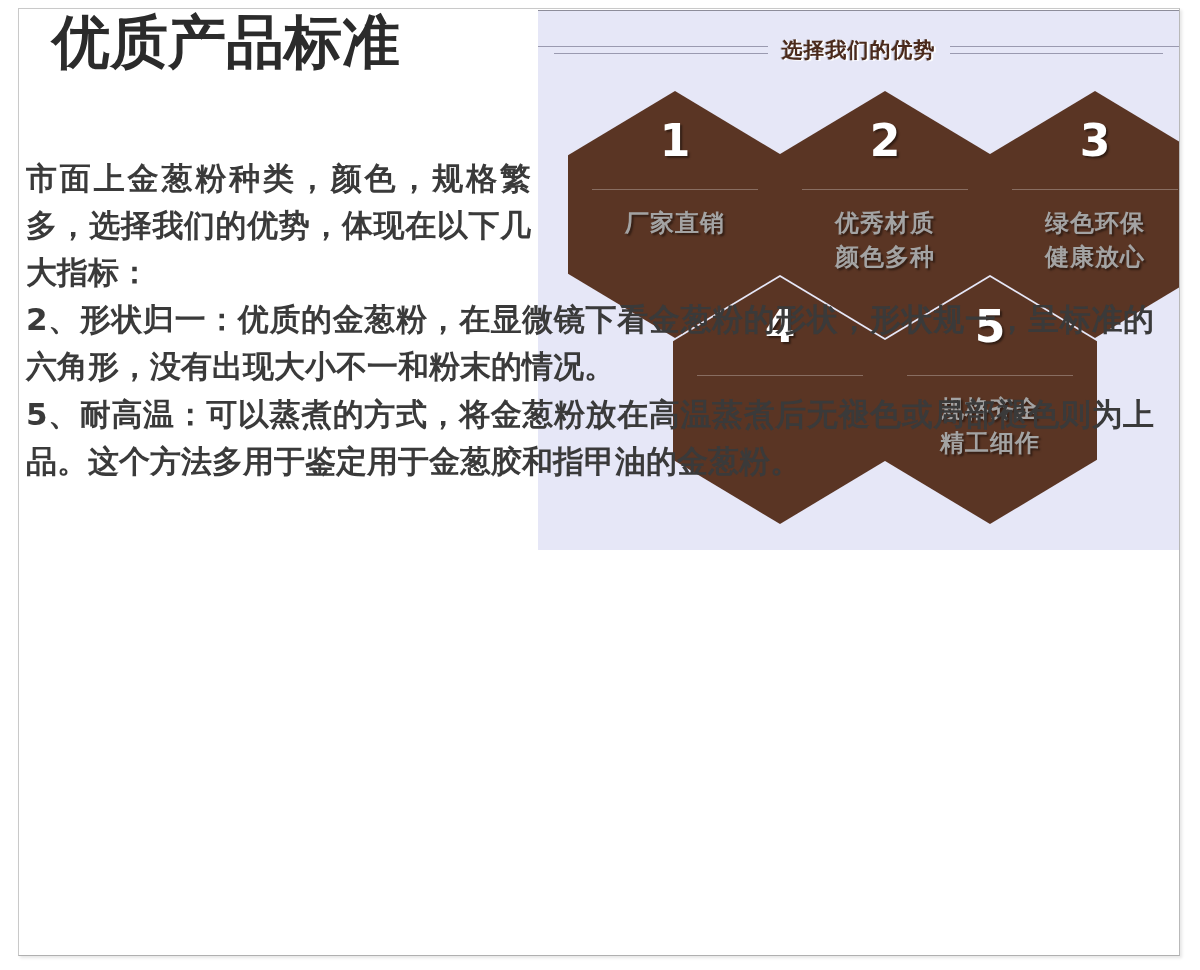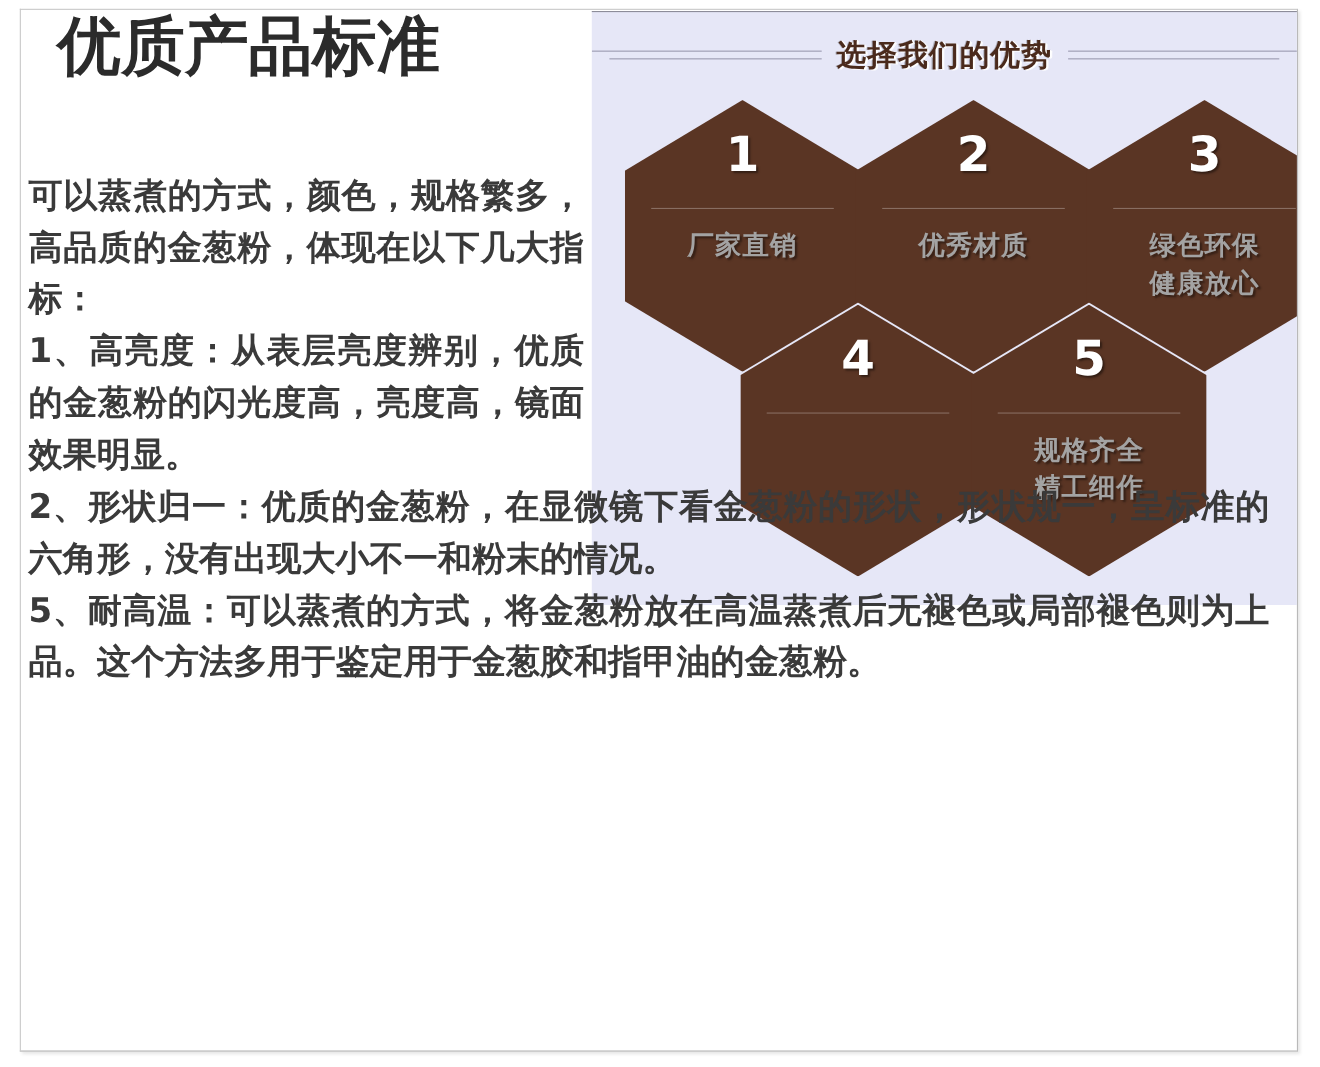--- a/index.html
+++ b/index.html
@@ -74,21 +74,21 @@
   .adv-rule::before { top: 5px; }
   .adv-rule::after  { top: 12px; }
   .adv-rule.left::before  { left: 0px;  right: 4px; }
   .adv-rule.left::after   { left: 16px; right: 4px; }
   .adv-rule.right::before { left: 4px;  right: 0px; }
   .adv-rule.right::after  { left: 4px;  right: 16px; }
 
   .adv-title {
     flex: 0 0 auto;
     font-family: "DejaVu Sans", "Liberation Sans", sans-serif;
-    font-size: 27px;
+    font-size: 21px;
     font-weight: bold;
     color: #4a2a1c;
     letter-spacing: 1px;
     white-space: nowrap;
     text-shadow:
        1px 0 0 #ffffff,
        2px 1px 0 rgba(255,255,255,0.85),
       -1px 0 0 rgba(0,0,0,0.25);
   }
 
@@ -213,20 +213,21 @@
         <div class="lines">
           <div>厂家直销</div>
         </div>
       </div>
 
       <div class="hex h2">
         <div class="num">2</div>
         <div class="divider"></div>
         <div class="lines">
           <div>优秀材质</div>
+          <div>颜色多种</div>
         </div>
       </div>
 
       <div class="hex h3">
         <div class="num">3</div>
         <div class="divider"></div>
         <div class="lines">
           <div>绿色环保</div>
           <div>健康放心</div>
         </div>
@@ -243,19 +244,18 @@
         <div class="lines">
           <div>规格齐全</div>
           <div>精工细作</div>
         </div>
       </div>
 
     </div>
   </div>
 
   <div class="body-text">
-    <p class="narrow">可以蒸煮的方式，颜色，规格繁多，高品质的金葱粉，体现在以下几大指标：</p>
-    <p class="narrow">1、高亮度：从表层亮度辨别，优质的金葱粉的闪光度高，亮度高，镜面效果明显。</p>
+    <p class="narrow">市面上金葱粉种类，颜色，规格繁多，选择我们的优势，体现在以下几大指标：</p>
     <p class="full">2、形状归一：优质的金葱粉，在显微镜下看金葱粉的形状，形状规一，呈标准的六角形，没有出现大小不一和粉末的情况。</p>
     <p class="full">5、耐高温：可以蒸煮的方式，将金葱粉放在高温蒸煮后无褪色或局部褪色则为上品。这个方法多用于鉴定用于金葱胶和指甲油的金葱粉。</p>
   </div>
 
 </div>
 
 </body></html>

